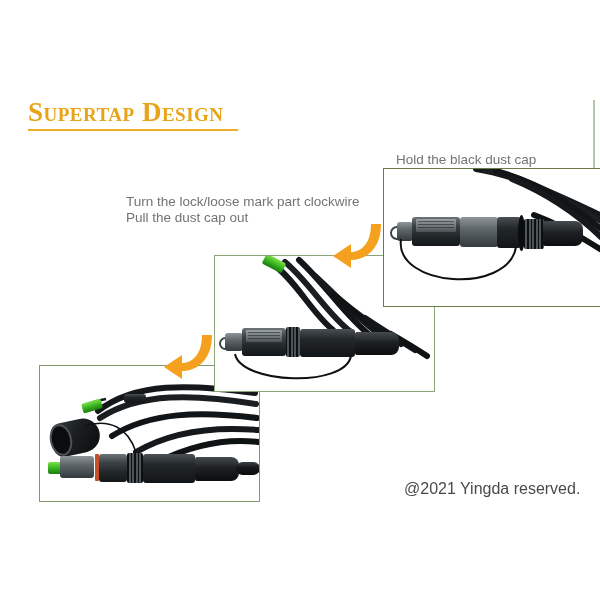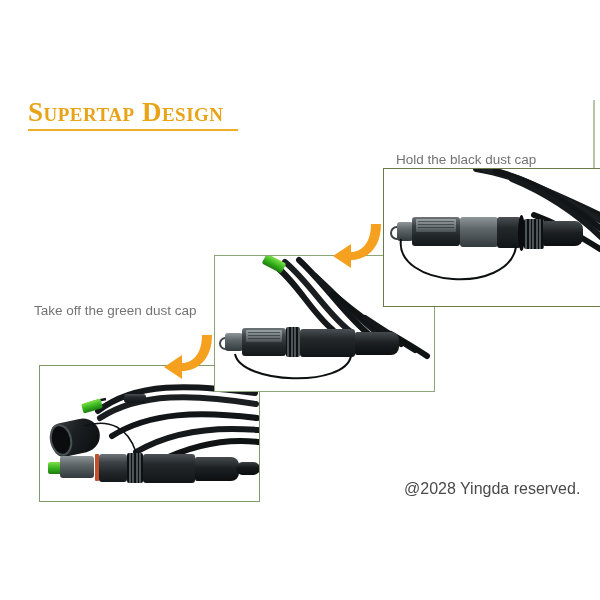--- a/index.html
+++ b/index.html
@@ -189,23 +189,26 @@
     <div class="title-text">Supertap Design</div>
     <div class="title-rule"></div>
   </div>
 
   <div class="edge-line"></div>
 
   <div class="caption" id="cap-hold">
     <div>Hold the black dust cap</div>
   </div>
 
+  <div class="caption" id="cap-turn">
+    <div>Turn the lock/loose mark part clockwire</div>
+    <div>Pull the dust cap out</div>
+  </div>
 
   <div class="caption" id="cap-take">
-    <div>Take off the green dust cap</div>
   </div>
 
   <div class="panel" id="panel-bottom">
     <div class="photo">
 
       <svg class="tether" viewBox="0 0 219 135" preserveAspectRatio="none">
         <path d="M58,45 C95,16 150,18 215,27" stroke="#15181a" stroke-width="6" fill="none" stroke-linecap="round"></path>
         <path d="M60,52 C100,26 155,28 216,38" stroke="#1a1e20" stroke-width="6" fill="none" stroke-linecap="round"></path>
         <path d="M72,70 C110,46 160,45 217,52" stroke="#121517" stroke-width="6" fill="none" stroke-linecap="round"></path>
         <path d="M96,86 C130,66 170,60 218,64" stroke="#16191b" stroke-width="6" fill="none" stroke-linecap="round"></path>
@@ -294,15 +297,15 @@
   <svg class="arrow" id="arrow-1" viewBox="0 0 56 56">
     <path d="M52,10 C52,36 36,46 22,46 L22,54 L4,42 L22,30 L22,38
              C30,38 42,32 42,10 Z" fill="#F5A01E"></path>
   </svg>
 
   <svg class="arrow" id="arrow-2" viewBox="0 0 56 56">
     <path d="M52,10 C52,36 36,46 22,46 L22,54 L4,42 L22,30 L22,38
              C30,38 42,32 42,10 Z" fill="#F5A01E"></path>
   </svg>
 
-  <div class="copyright">@2028 Yingda reserved.</div>
+  <div class="copyright">@2021 Yingda reserved.</div>
 
 </div>
 
 </body></html>

